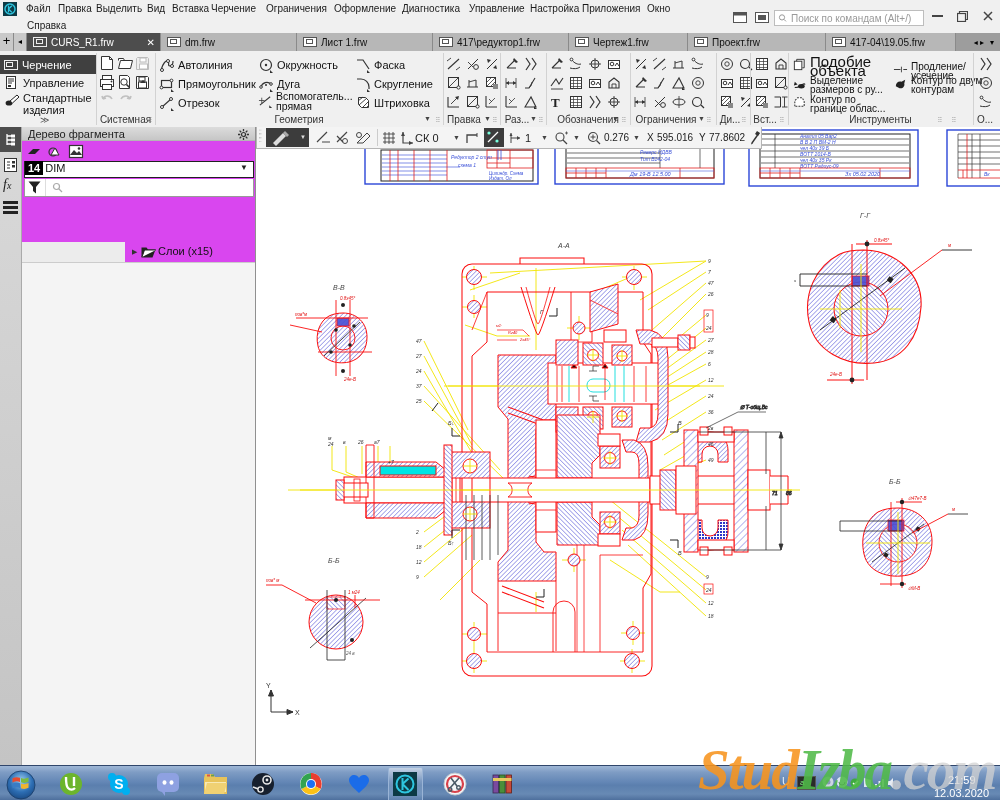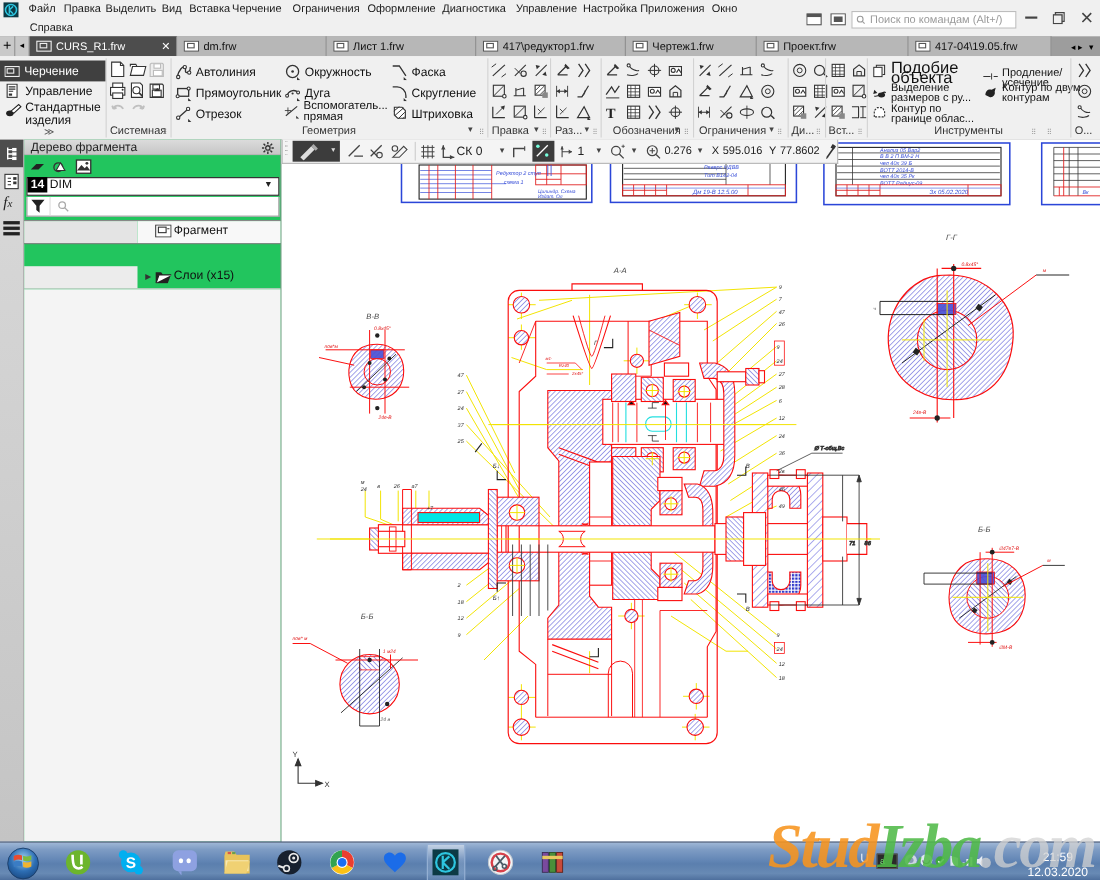--- a/index.html
+++ b/index.html
@@ -18,21 +18,21 @@
   .tabactive .ticon{border-color:#eee;background:#4d4d4d;}
   .tabactive .ticon:after{border-color:#eee;}
   
   #ribbon{left:0;top:51px;width:1000px;height:76px;background:#f0f0f0;border-bottom:1px solid #a0a0a0;}
   .rlabel{position:absolute;top:63px;font-size:10px;color:#333;text-align:center;}
   .gsep{position:absolute;top:2px;height:72px;width:1px;background:#d2d2d2;}
   .rbtn{position:absolute;font-size:11px;color:#111;white-space:nowrap;}
   .icon16{width:16px;height:16px;display:inline-block;vertical-align:-4px;}
   
   #lstrip{left:0;top:127px;width:21px;height:638px;background:linear-gradient(#d9d9d9,#c4c4c4);border-right:1px solid #aaa;}
-  #lpanel{left:22px;top:127px;width:233px;height:638px;background:#22c55e;border-right:1px solid #909090;}
+  #lpanel{left:22px;top:127px;width:233px;height:638px;background:#d946ef;border-right:1px solid #909090;}
   
   #canvas{left:256px;top:127px;width:744px;height:638px;background:#ffffff;}
   
   #taskbar{left:0;top:765px;width:1000px;height:35px;
      background:linear-gradient(#9fb7d6 0%,#7e9cc4 18%,#6487b6 45%,#5b7fae 55%,#688ab4 80%,#4a6b99 100%);
      border-top:1px solid #30466b;}
 </style></head>
 <body>
 <div id="page">
 
@@ -496,30 +496,20 @@
     <svg width="13" height="13" viewBox="0 0 13 13" style="margin:2px 0 0 3px;">
           <path d="M0.5 0.5h12L8 6v6.5L5 10V6z" fill="#222"></path>
         </svg>
     <div class="abs" style="left:20px;top:0;width:1px;height:17px;background:#ddd;"></div>
     <svg class="abs" style="left:27px;top:3px;" width="11" height="11" viewBox="0 0 11 11">
           <circle cx="4.5" cy="4.5" r="3" fill="none" stroke="#aaa" stroke-width="1.2"></circle>
           <path d="M7 7l3 3" stroke="#aaa" stroke-width="1.2"></path>
         </svg>
   </div>
 
-  <div class="abs" style="left:0;top:73px;width:233px;height:20px;border-top:1px solid #888;border-bottom:1px solid #777;">
-    <div class="abs" style="left:0;top:0;width:103px;height:20px;background:#e4e4e4;"></div>
-    <div class="abs" style="left:103px;top:0;width:130px;height:20px;background:#f8f8f8;"></div>
-    <svg class="abs" style="left:119px;top:3px;" width="15" height="12" viewBox="0 0 15 12">
-          <rect x="0.5" y="0.5" width="14" height="11" fill="#fff" stroke="#333"></rect>
-          <rect x="3" y="2.5" width="7" height="5" fill="none" stroke="#333"></rect>
-          <path d="M11 4h2" stroke="#333"></path>
-        </svg>
-    <span class="abs" style="left:136px;top:3px;font-size:11px;color:#111;">Фрагмент</span>
-  </div>
   <div class="abs" style="left:0;top:115px;width:233px;height:20px;border-bottom:1px solid #ccc;">
     <div class="abs" style="left:0;top:0;width:103px;height:20px;background:#ececec;"></div>
     <span class="abs" style="left:110px;top:6px;font-size:7px;color:#333;">▶</span>
     <svg class="abs" style="left:119px;top:4px;" width="15" height="12" viewBox="0 0 15 12">
           <path d="M0.5 11.5v-10h5l1.5 2h7.5l-3 8z" fill="#222"></path>
           <path d="M1 11l2.5-7H15" fill="#fff" stroke="#222"></path>
         </svg>
     <span class="abs" style="left:136px;top:3px;font-size:11px;color:#111;">Слои (x15)</span>
   </div>
   <div class="abs" style="left:0;top:136px;width:233px;height:502px;background:#f4f4f4;"></div>

